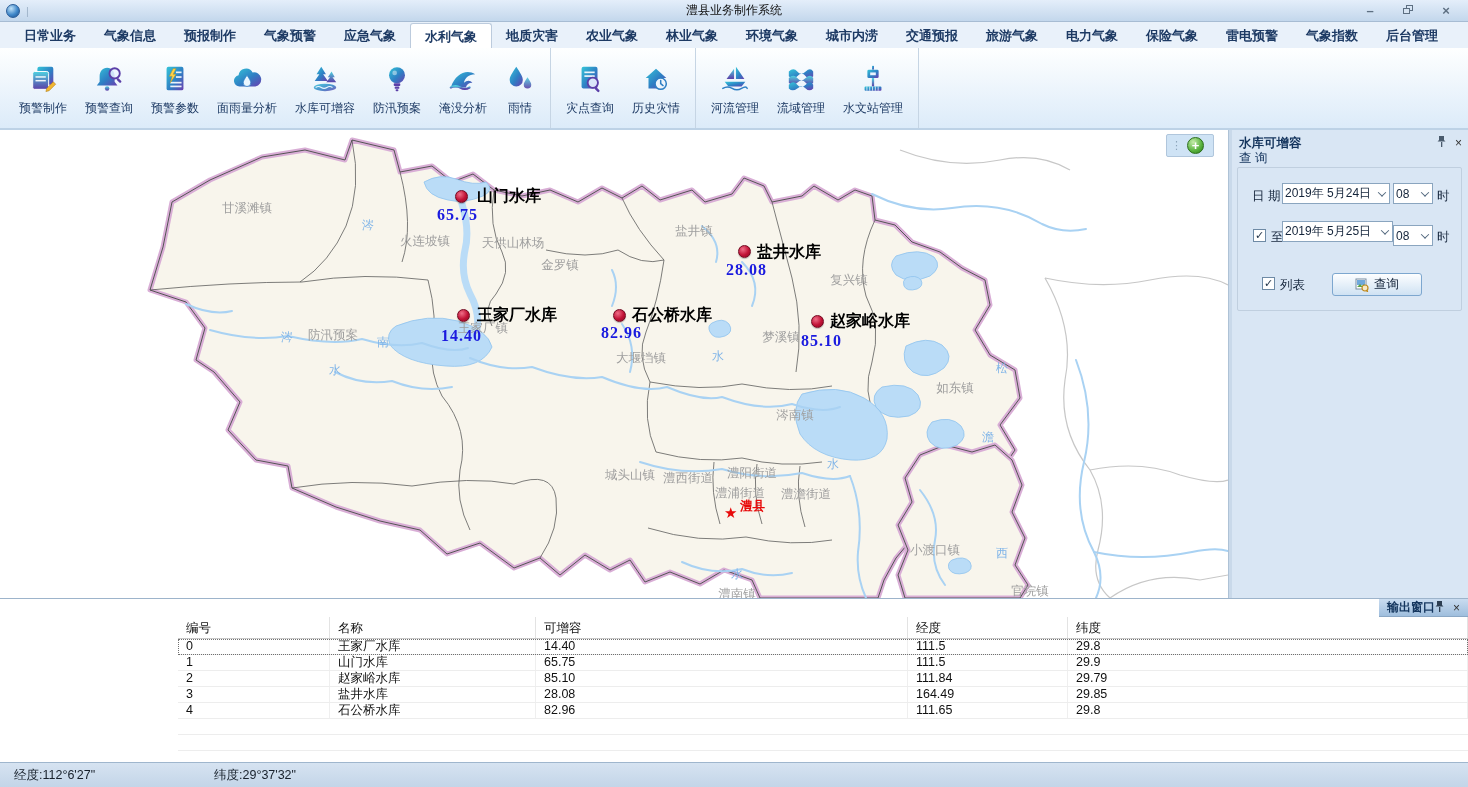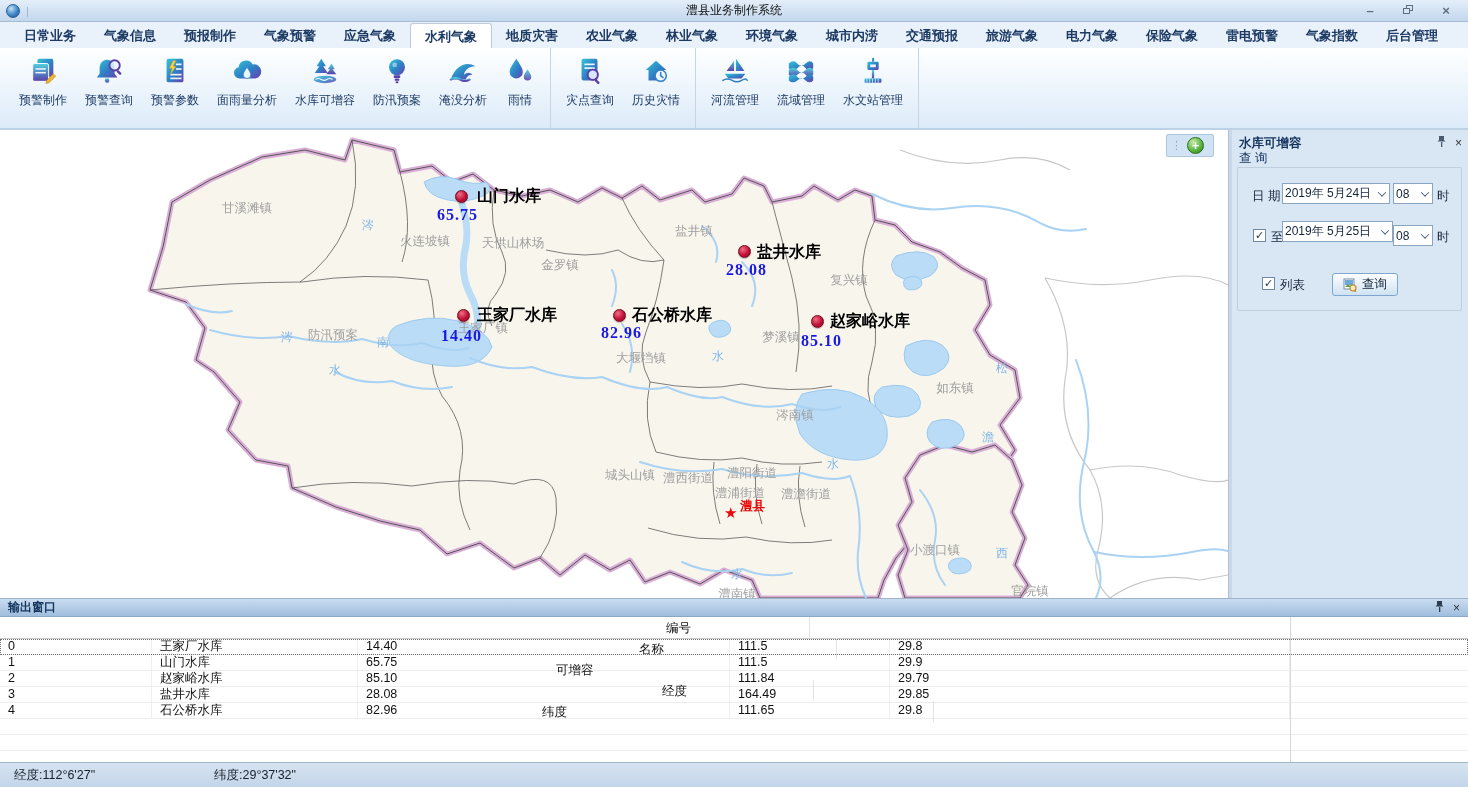--- a/index.html
+++ b/index.html
@@ -22,21 +22,21 @@
 
   
   .menubar { height:26px; background:#e9f1fa; display:flex; align-items:flex-end; padding-left:10px; }
   .menu-item { height:24px; line-height:24px; padding:0 14px; font-size:13px; font-weight:bold; color:#1d3a64;
                border-radius:3px 3px 0 0; cursor:default; white-space:nowrap; }
   .menu-item.active { background:#fff; border:1px solid #bccbdd; border-bottom:none; height:25px; line-height:25px; }
 
   
   .toolbar { height:82px; background:linear-gradient(#feffff,#dcebf9); border-bottom:2px solid #bdd2e6;
              display:flex; align-items:stretch; padding-left:4px; }
-  .tb-group { display:flex; align-items:flex-start; padding:4px 6px 2px 6px; border-right:1px solid #c6d5e4; }
+  .tb-group { display:flex; align-items:center; padding:4px 6px 2px 6px; border-right:1px solid #c6d5e4; }
   .tb-item { display:flex; flex-direction:column; align-items:center; justify-content:flex-start;
              padding:2px 9px; cursor:default; }
   .tb-item svg { width:30px; height:30px; margin-top:2px; }
   .tb-label { margin-top:6px; font-size:12px; color:#1d3a64; white-space:nowrap; }
 
   
   .workspace { flex:1; display:flex; min-height:0; }
   .map-pane { width:1228px; position:relative; background:#fff; overflow:hidden; }
   .map-svg { position:absolute; left:0; top:0; }
   .splitter { width:4px; background:#c9d9ea; border-left:1px solid #aec2d6; }
@@ -69,33 +69,33 @@
   .icon-btn { color:#333; font-size:12px; cursor:pointer; line-height:12px; }
   .groupbox { position:absolute; left:5px; top:37px; width:225px; height:144px; border:1px solid #c0cfdf; border-radius:2px; }
   .form-label { position:absolute; color:#14243a; }
   .combo { position:absolute; height:21px; background:#fff; border:1px solid #8aa5bf; display:flex; align-items:center; cursor:default; }
   .combo .val { flex:1; padding-left:2px; font-size:12px; white-space:nowrap; overflow:hidden; }
   .combo .arrow-box { width:15px; height:100%; display:flex; align-items:center; justify-content:center; }
   .chev { width:6px; height:6px; border-right:1.5px solid #51677d; border-bottom:1.5px solid #51677d;
           transform:rotate(45deg) translate(-1px,-1px); }
   .checkbox { position:absolute; width:13px; height:13px; background:#fff; border:1px solid #6e8aa5;
               font-size:11px; font-weight:bold; color:#1c2f45; line-height:11px; text-align:center; cursor:pointer; }
-  .query-btn { position:absolute; left:100px; top:143px; width:66px; height:23px;
+  .query-btn { position:absolute; left:100px; top:143px; width:90px; height:23px;
                background:linear-gradient(#fdfeff,#cfe2f3); border:1px solid #7da7cf; border-radius:3px;
                display:flex; align-items:center; justify-content:center; gap:5px; cursor:pointer;
                font-size:12.5px; color:#14243a; }
 
   
-  .output { height:164px; background:#fff; border-top:1px solid #9db4cb; display:flex; flex-direction:column; }
+  .output { height:164px; background:#fff; border-top:1px solid #9db4cb; display:flex; flex-direction:column;align-items:flex-end; }
   .output-header { height:18px; background:linear-gradient(#c9dcf0,#9fbedd); display:flex; align-items:center;
                    padding:0 8px; border-bottom:1px solid #8aa7c5; }
   .output-header .t { font-weight:bold; color:#14365e; font-size:12px; }
   .output-header .panel-icons { position:static; margin-left:auto; }
   .grid { position:relative; flex:1; background:#fff; overflow:hidden; }
-  .grid-head { display:flex; height:22px; border-bottom:1px solid #c9c9c9; align-items:center;flex-direction:column; }
+  .grid-head { display:flex; height:22px; border-bottom:1px solid #c9c9c9; align-items:center; }
   .grid-head .hc { padding-left:8px; font-size:12.5px; color:#111; border-right:1px solid #e3e3e3; height:100%; line-height:22px; }
   .grid-row { display:flex; height:16px; border-bottom:1px solid #ededed; align-items:center; }
   .grid-row .c { padding-left:8px; font-size:12.5px; color:#111; border-right:1px solid #efefef; height:100%; line-height:15px; white-space:nowrap; }
   .grid-row.selected { outline:1px dotted #707070; outline-offset:-1px; }
   .cw0{width:152px;} .cw1{width:206px;} .cw2{width:372px;} .cw3{width:160px;} .cw4{width:400px;}
   .grid-right-line { position:absolute; left:1290px; top:0; bottom:0; width:1px; background:#d8d8d8; }
 
   
   .statusbar { height:25px; background:linear-gradient(#d6e3f1,#c3d5e8); border-top:1px solid #9fb6cd;
                display:flex; align-items:center; font-size:12.5px; color:#17202b; }

